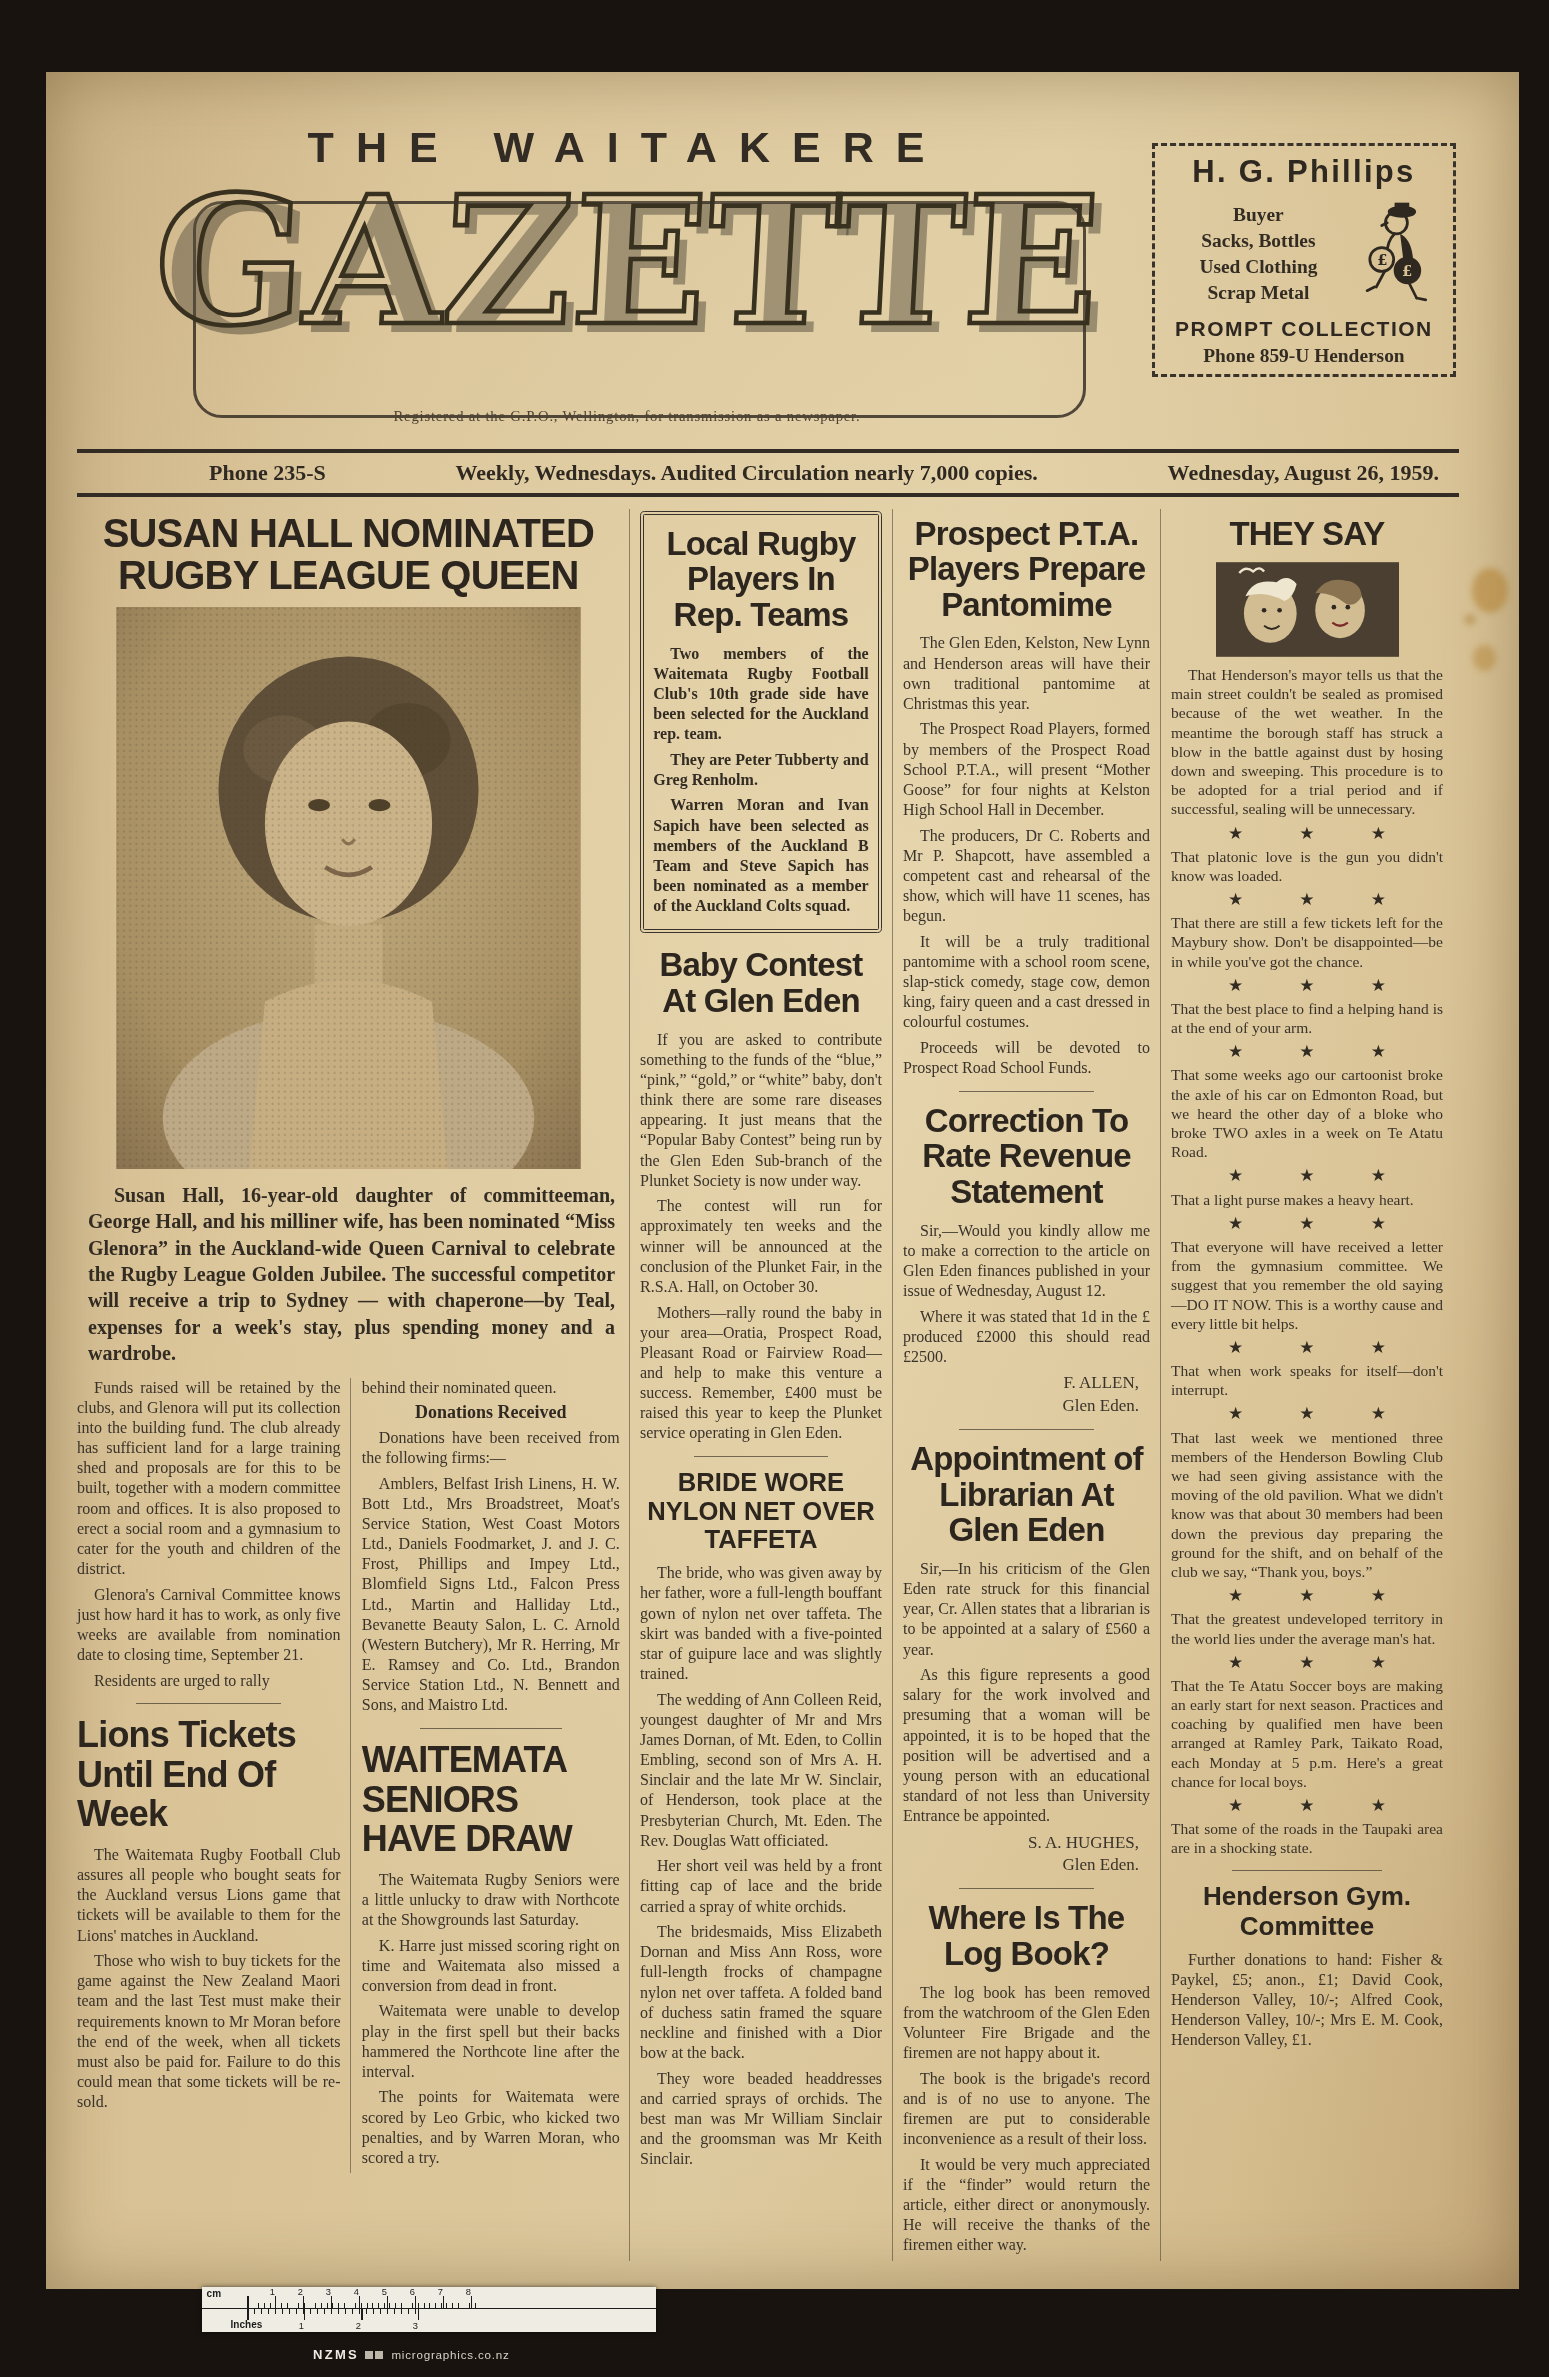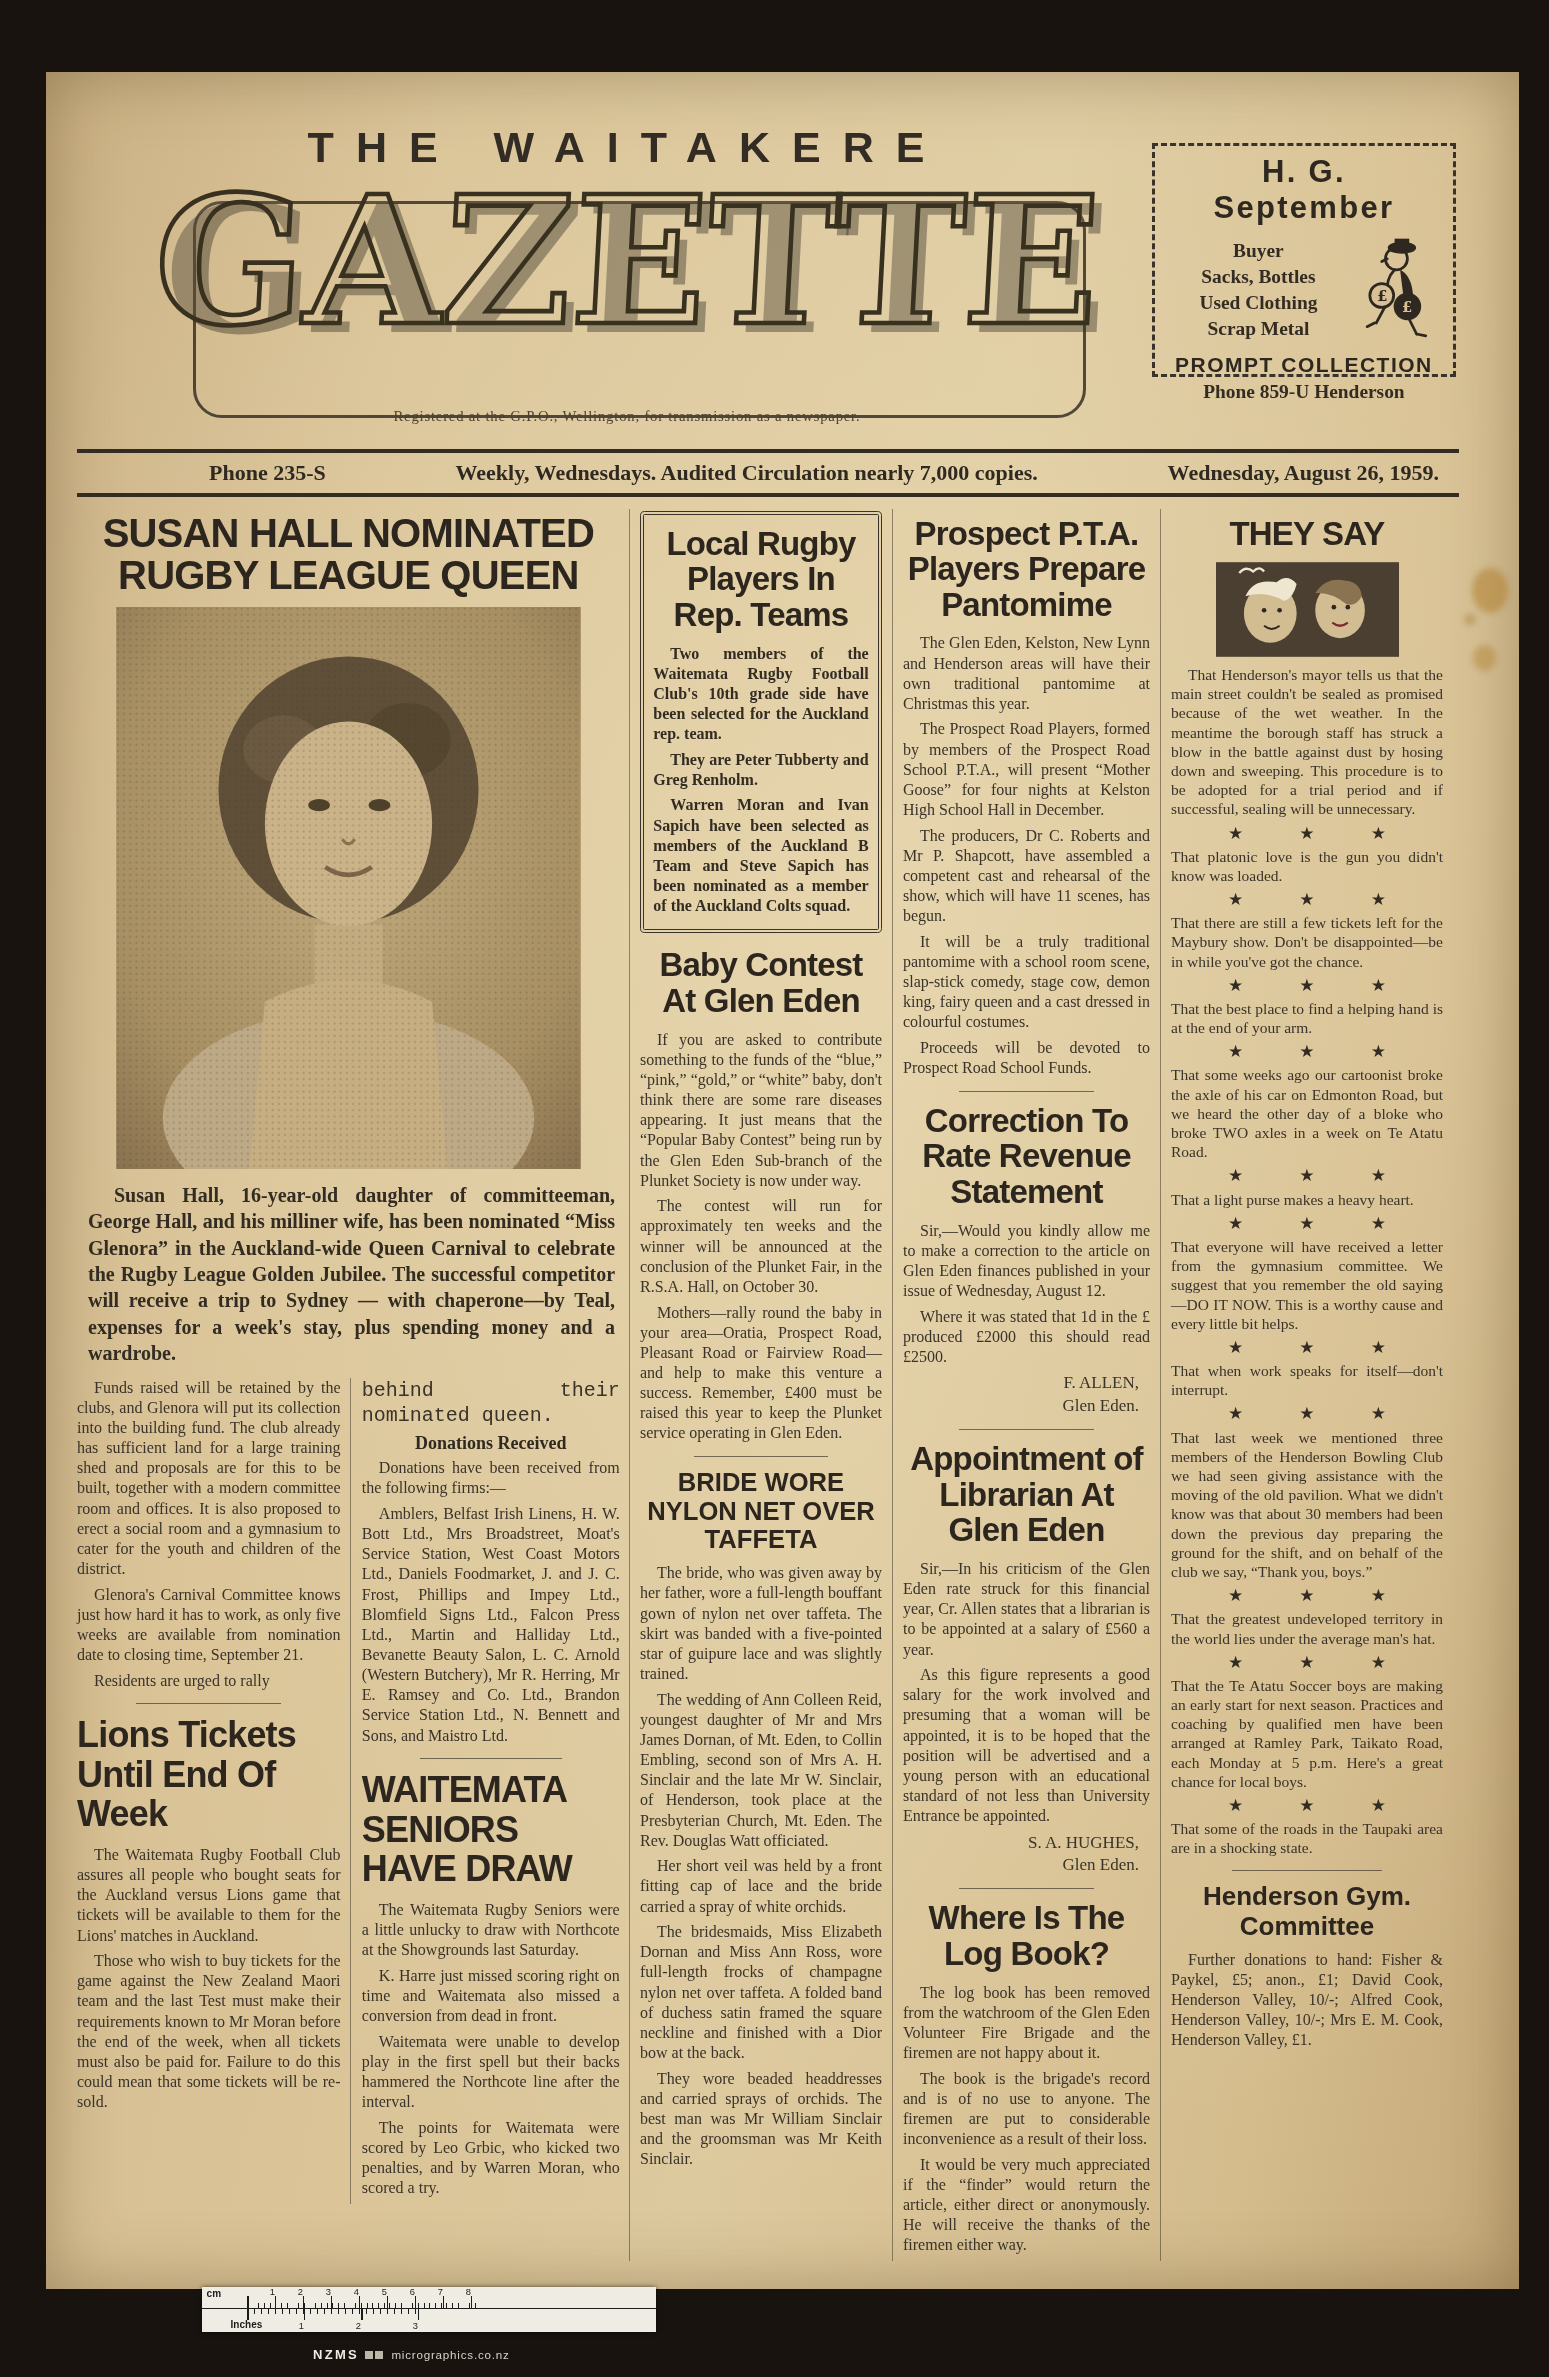--- a/index.html
+++ b/index.html
@@ -81,21 +81,21 @@
   .divider{border:0;border-top:1.5px solid rgba(56,48,38,.65);width:55%;margin:12.4px auto 11px;}
 
   
   .photo{width:465px;height:562px;margin:3.1px auto 12.4px;display:block;}
   .caption{font-weight:bold;font-size:20px;line-height:1.32;text-align:justify;
     color:#332c23;margin:0 4.6px 11px 11px;text-indent:26px;}
   .subcols{display:flex;}
   .sub-left{width:273px;padding-right:9.3px;box-sizing:border-box;}
   .sub-right{width:270px;border-left:1.5px solid rgba(56,48,38,.5);padding-left:11px;box-sizing:border-box;}
   .donations-h{font-weight:bold;font-size:18px;text-align:center;margin:4.6px 0 4.6px;color:#2f2921;}
-  .lead{font-size:20px;line-height:1.26;margin:0 0 4.6px;text-align:justify;font-family:Liberation Mono, monospace;}
+  .lead{font-size:16px;line-height:1.26;margin:0 0 4.6px;text-align:justify;}
 
   
   .boxed{border:4.6px double #3a332b;border-radius:4.6px;padding:4.6px 9.3px 7.7px;margin:1.5px 0 14px;}
 
   
   .sig{text-align:right;font-size:17px;line-height:1.3;padding-right:11px;margin:3.1px 0 7.7px;}
   .sig span{display:block;}
 
   
   .cartoon{width:183px;height:95px;display:block;margin:1.5px auto 7.7px;}
@@ -148,21 +148,21 @@
   <div class="stain s3"></div>
   <div class="inner">
 
     <div class="masthead">
       <div class="mast-box"></div>
       <div class="kicker">THE WAITAKERE</div>
       <div class="gazette">GAZETTE</div>
       <div class="registered">Registered at the G.P.O., Wellington, for transmission as a newspaper.</div>
 
       <div class="ad">
-        <div class="ad-name">H. G. September</div>
+        <div class="ad-name">H. G. Phillips</div>
         <div class="ad-mid">
           <div class="ad-services">
               <div class="ad-line">Buyer</div>
               <div class="ad-line">Sacks, Bottles</div>
               <div class="ad-line">Used Clothing</div>
               <div class="ad-line">Scrap Metal</div>
             </div>
           <svg class="ad-man" viewBox="0 0 90 120">
             <g stroke="#2e2820" stroke-width="3" fill="none" stroke-linecap="round">
               <ellipse cx="52" cy="14" rx="14" ry="5" fill="#2e2820"></ellipse>

